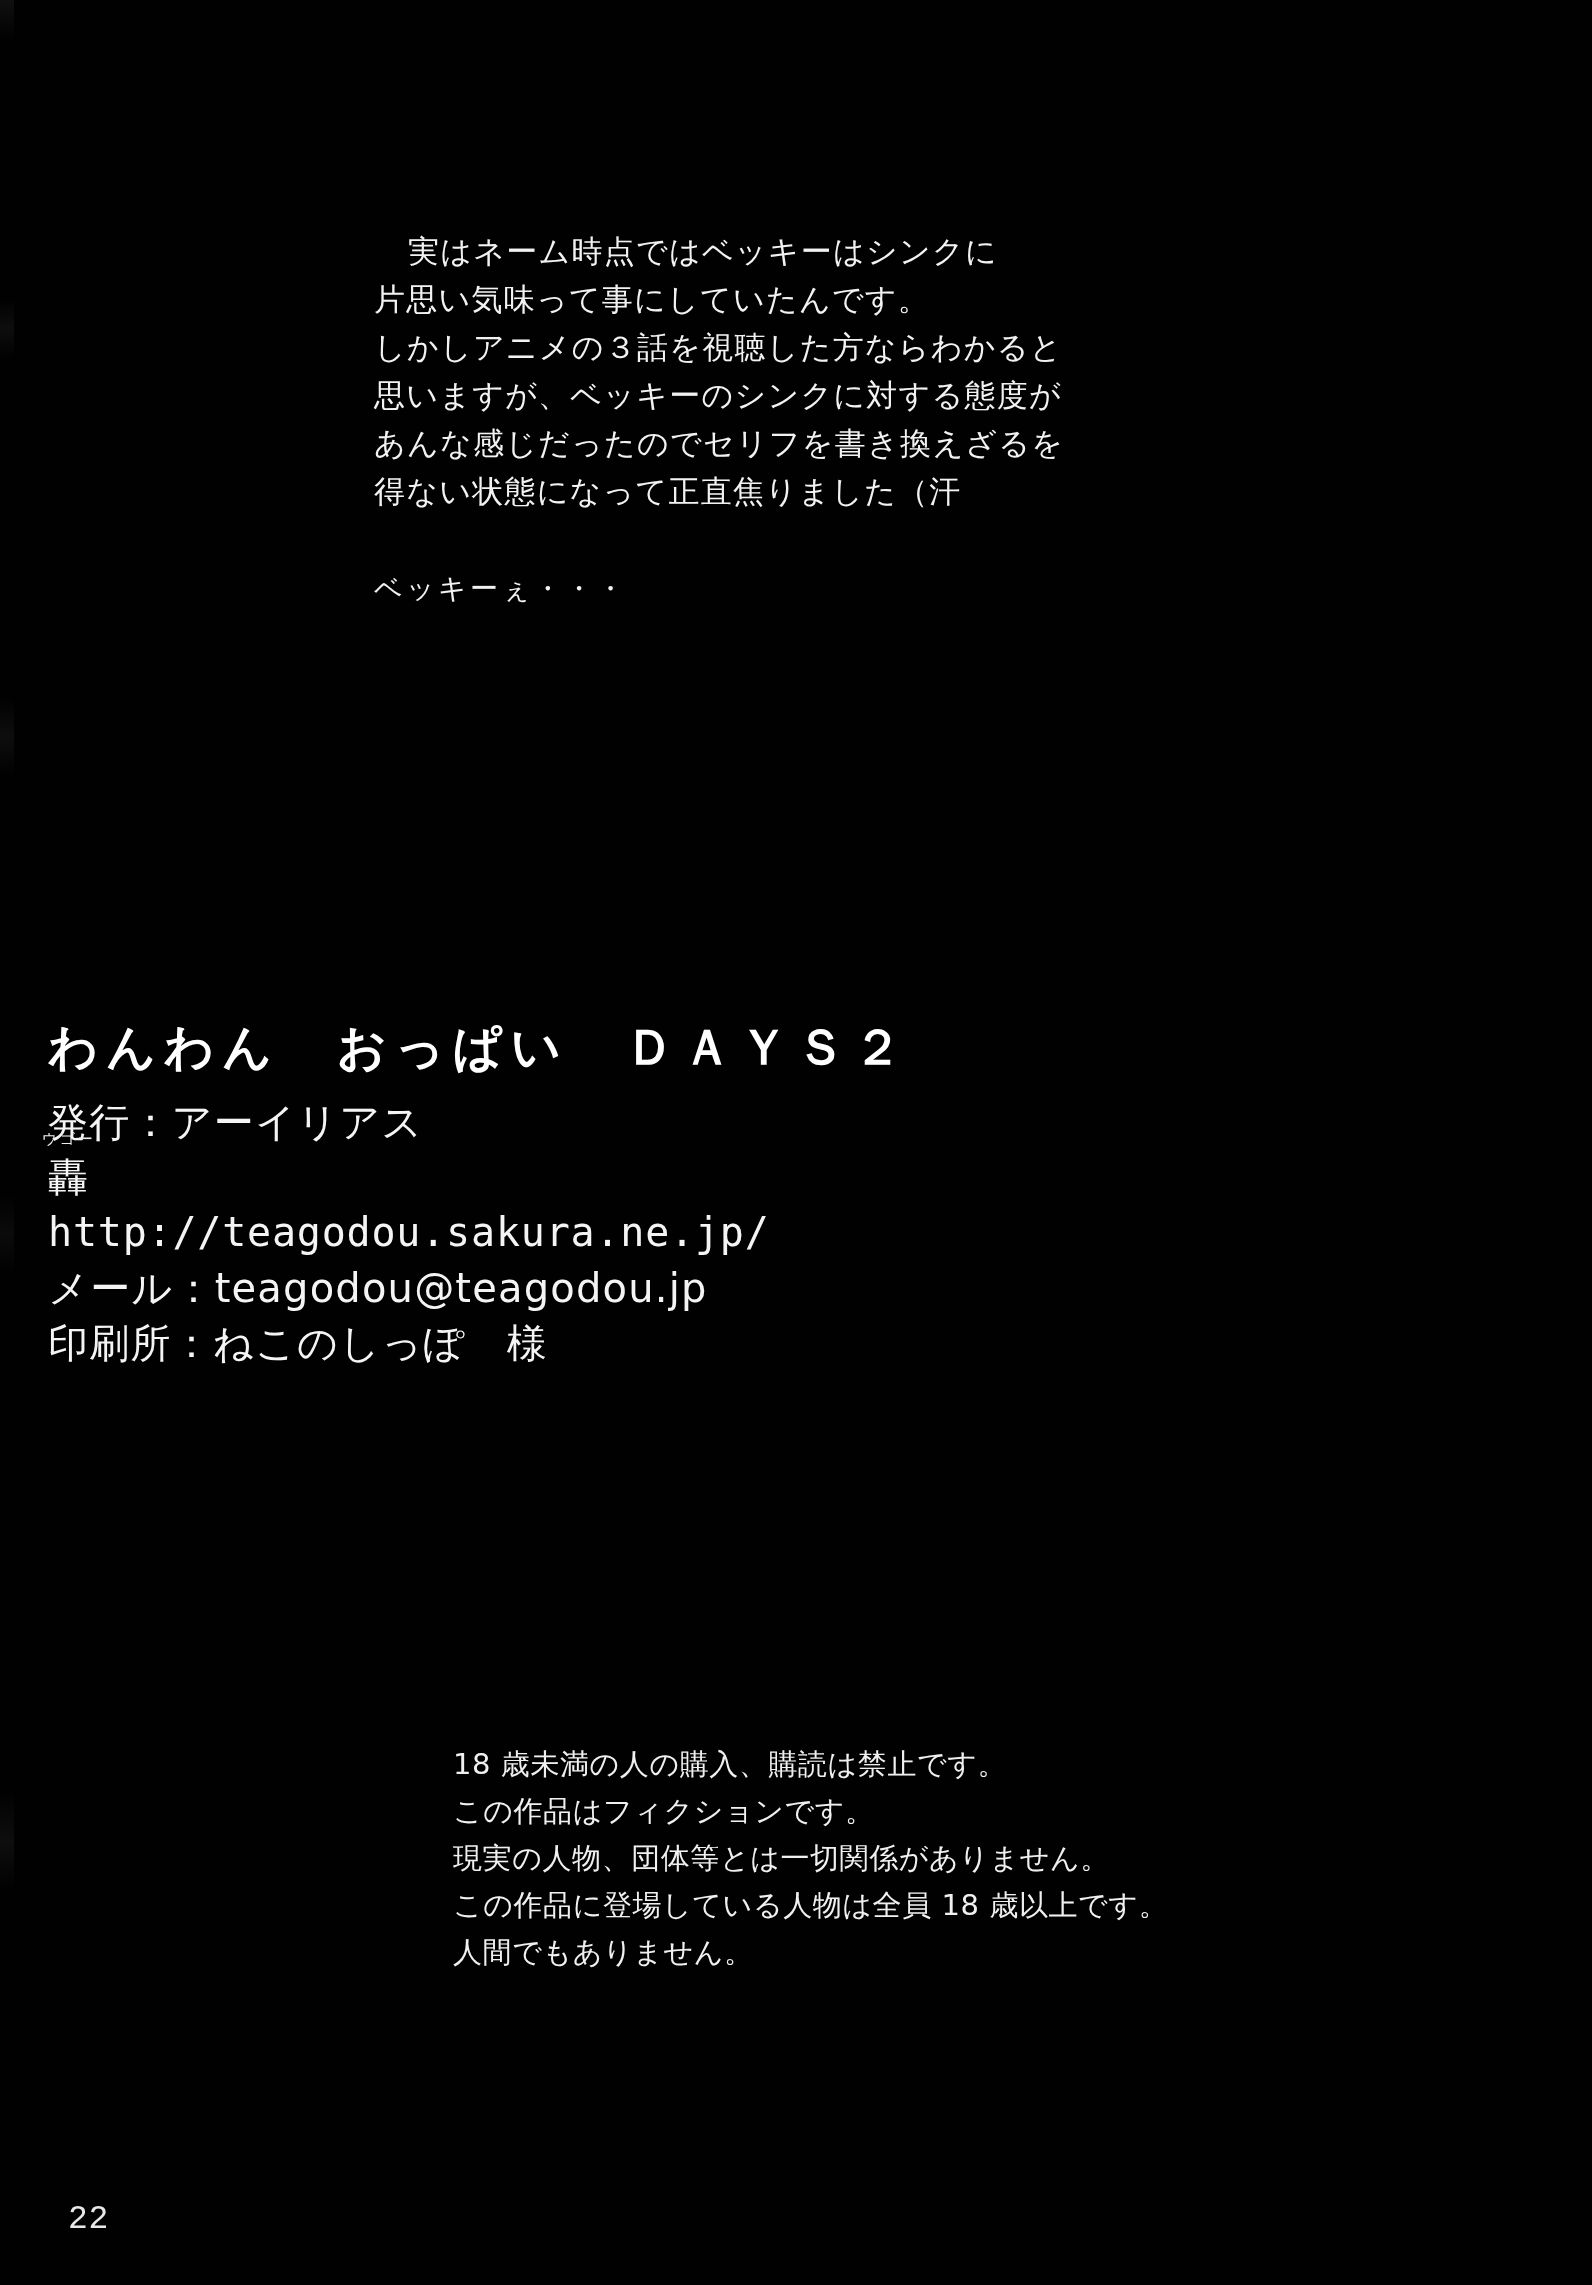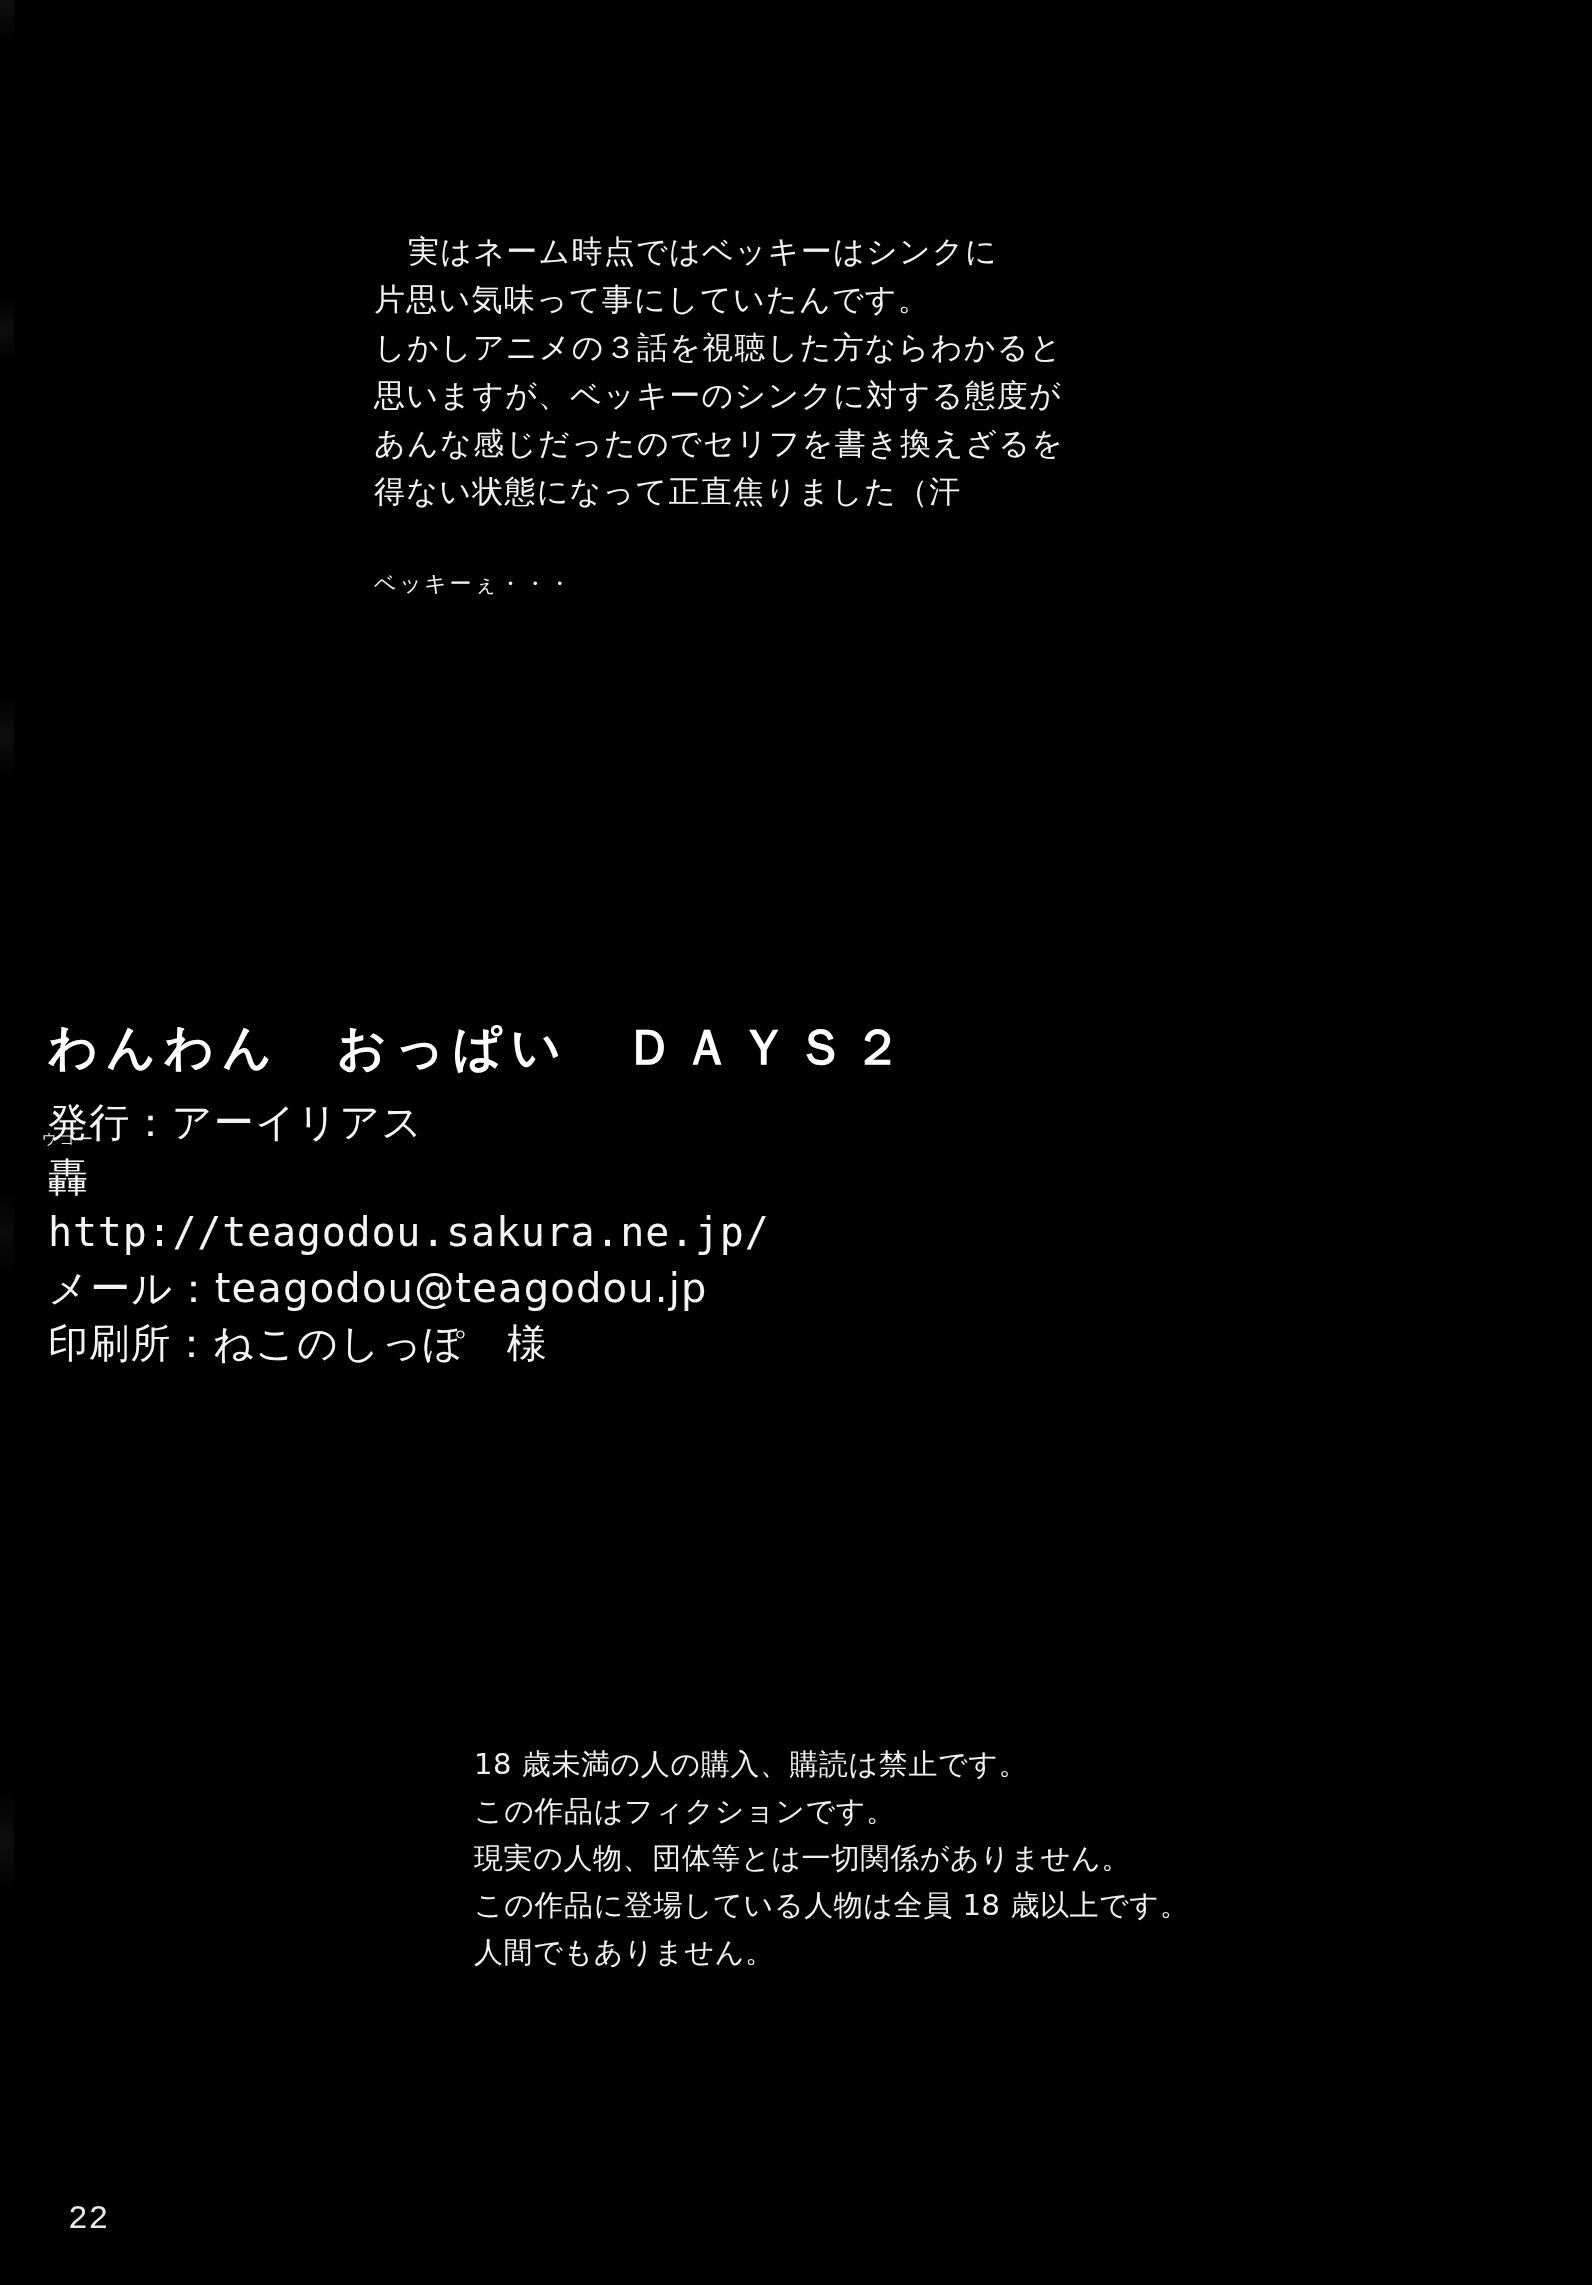--- a/index.html
+++ b/index.html
@@ -59,21 +59,21 @@
     color: #f2f2f2;
     white-space: pre;
   }
   .afterword .indent {
     text-indent: 1.1em;
   }
   .afterword .gap {
     height: 52px;
   }
   .afterword .sign {
-    font-size: 22px;
+    font-size: 28px;
     letter-spacing: 0.12em;
   }
 
   
   .colophon {
     position: absolute;
     left: 0;
     top: 1015px;
     width: 1592px;
     text-align: left;
@@ -112,21 +112,21 @@
     transform: translateX(-50%);
     font-size: 15px;
     letter-spacing: 0.18em;
     white-space: nowrap;
     color: #ededed;
   }
 
   
   .disclaimer {
     position: absolute;
-    left: 474px;
+    left: 453px;
     top: 1741px;
     width: 995px;
   }
   .disclaimer p {
     margin: 0;
     font-family: "DejaVu Sans", sans-serif;
     font-size: 29px;
     line-height: 1.62;
     letter-spacing: 0.02em;
     color: #f0f0f0;

